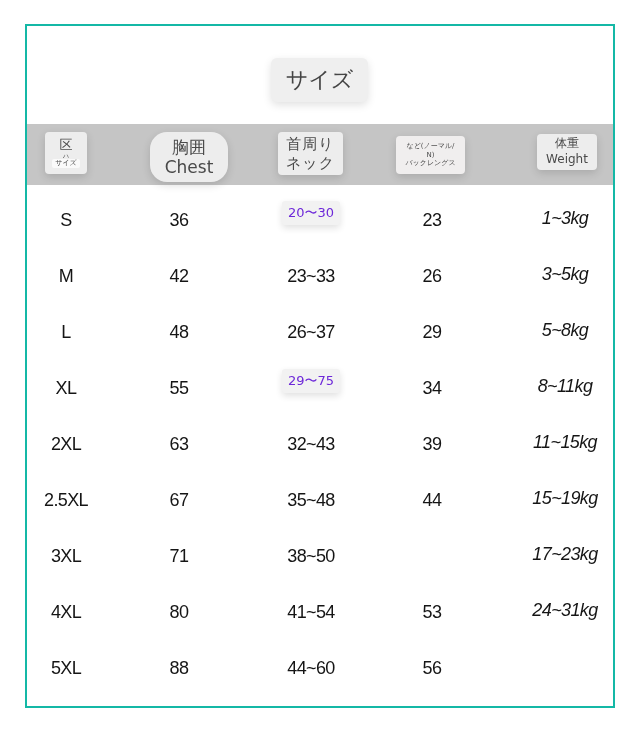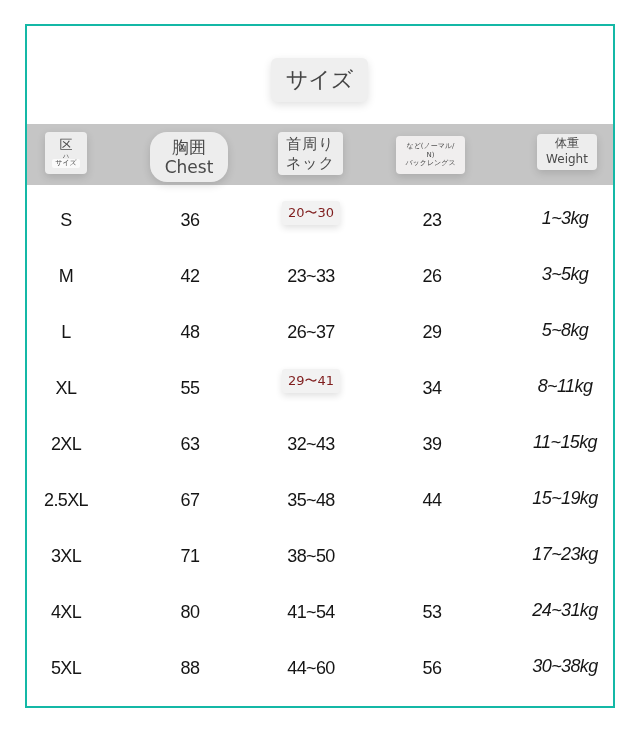--- a/index.html
+++ b/index.html
@@ -19,27 +19,27 @@
   .h1 .small { font-size: 6px; line-height: 7px; }
   .h1 .tag { font-size: 7px; background: #fafafa; padding: 1px 3px; border-radius: 2px; margin-top: 0; }
   .h2 { left: 123px; top: 8px; width: 78px; height: 50px; font-size: 17px; line-height: 1.2; border-radius: 17px; }
   .h3 { left: 251px; top: 8px; width: 65px; height: 43px; font-size: 15px; line-height: 1.25; letter-spacing: 1px; }
   .h4 { left: 369px; top: 12px; width: 69px; height: 38px; font-size: 7px; line-height: 1.25; background: #f0eeee; }
   .h5 { left: 510px; top: 10px; width: 60px; height: 36px; font-size: 12px; line-height: 1.3; }
   .row { position: absolute; left: 0; width: 586px; height: 56px; }
   .cell { position: absolute; top: 0; height: 56px; display: flex; align-items: center; justify-content: center;
           font-size: 18px; letter-spacing: -0.6px; color: #151515; }
   .c1 { left: 0; width: 78px; }
-  .c2 { left: 123px; width: 80px; }
+  .c2 { left: 112px; width: 80px; }
   .c3 { left: 240px; width: 88px; }
   .c4 { left: 365px; width: 80px; }
   .c5 { left: 490px; width: 96px; }
   .c5 span { position: relative; top: -2px; font-style: italic; }
   .pill { background: #f2f2f2; border-radius: 3px; box-shadow: 0 3px 7px rgba(0,0,0,0.12);
-          font-family: "DejaVu Sans", sans-serif; font-size: 13px; color: #7f1d1d; letter-spacing: 0;
+          font-family: "DejaVu Sans", sans-serif; font-size: 13px; color: #6d28d9; letter-spacing: 0;
           padding: 3px 6px; position: relative; top: -7px; }
 </style>
 </head>
 <body>
 
 <div class="frame">
   <div class="title-chip">サイズ</div>
 
   <div class="header-band">
     <div class="hchip h1">
@@ -93,21 +93,21 @@
       <div class="cell c3">26~37</div>
       <div class="cell c4">29</div>
       <div class="cell c5">
           <span>5~8kg</span>
         </div>
     </div>
     <div class="row" style="top:334px">
       <div class="cell c1">XL</div>
       <div class="cell c2">55</div>
       <div class="cell c3">
-          <span class="pill">29〜41</span>
+          <span class="pill">29〜75</span>
         </div>
       <div class="cell c4">34</div>
       <div class="cell c5">
           <span>8~11kg</span>
         </div>
     </div>
     <div class="row" style="top:390px">
       <div class="cell c1">2XL</div>
       <div class="cell c2">63</div>
       <div class="cell c3">32~43</div>
@@ -140,18 +140,15 @@
       <div class="cell c4">53</div>
       <div class="cell c5">
           <span>24~31kg</span>
         </div>
     </div>
     <div class="row" style="top:614px">
       <div class="cell c1">5XL</div>
       <div class="cell c2">88</div>
       <div class="cell c3">44~60</div>
       <div class="cell c4">56</div>
-      <div class="cell c5">
-          <span>30~38kg</span>
-        </div>
     </div>
   </div>
 </div>
 
 </body></html>

